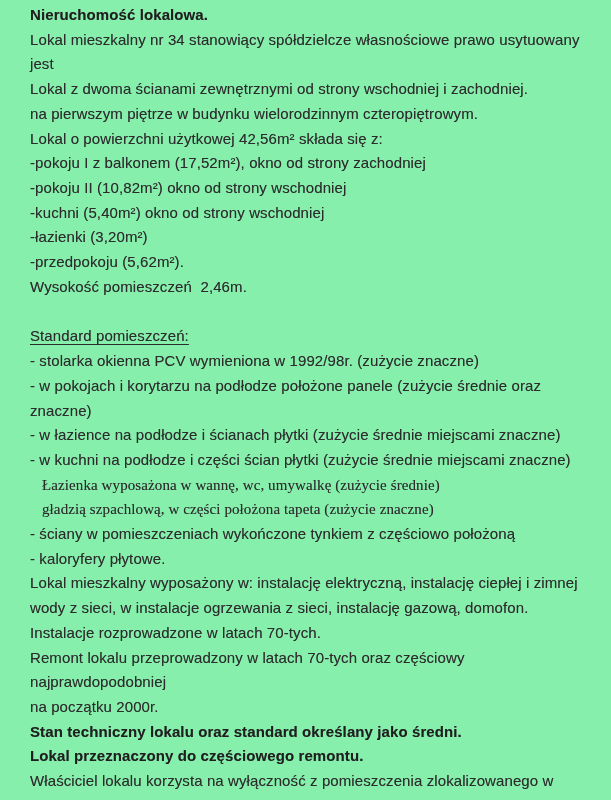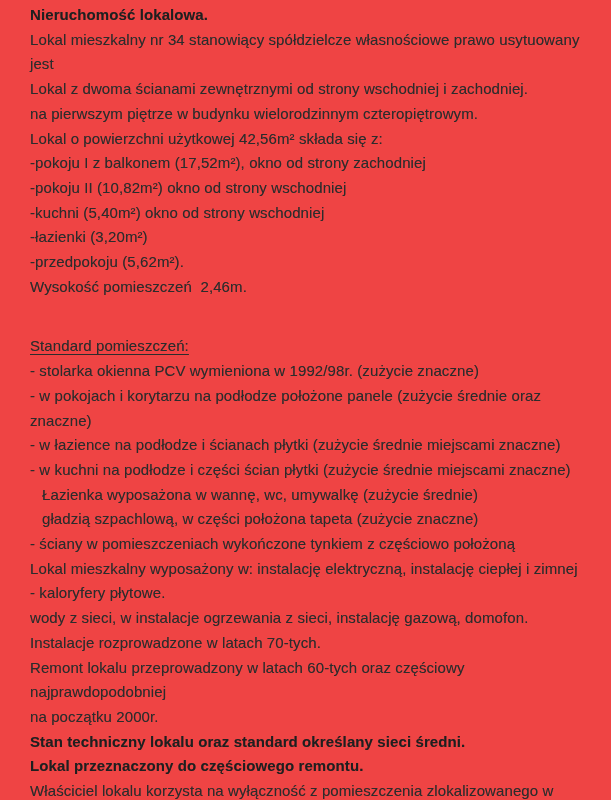--- a/index.html
+++ b/index.html
@@ -10,21 +10,21 @@
     width: 611px;
     height: 800px;
     overflow: hidden;
     background: #ffffff;
   }
   .page {
     position: relative;
     width: 611px;
     height: 800px;
     box-sizing: border-box;
-    background: #ef4444;
+    background: #86efac;
     padding: 3px 18px 0 30px;
     font-family: "Liberation Sans", "DejaVu Sans", sans-serif;
     font-size: 15px;
     line-height: 24.7px;
     color: #2c2c2c;
   }
   .line {
     margin: 0;
     white-space: pre-wrap;       
     letter-spacing: 0.1px;
@@ -33,23 +33,24 @@
   .line.bold {
     font-weight: bold;
     color: #1f1f1f;
   }
   .line.underline {
     text-decoration: underline;
     text-underline-offset: 3px;
   }
   .line.indent {
     padding-left: 12px;
+    font-family: Liberation Serif, serif;
   }
   .line.gap {
-    margin-top: 35px;            
+    margin-top: 25px;            
   }
 </style>
 </head>
 <body>
 
 <div class="page">
   <div id="document-body">
       <p class="line bold">Nieruchomość lokalowa.</p>
       <p class="line">Lokal mieszkalny nr 34 stanowiący spółdzielcze własnościowe prawo usytuowany jest</p>
       <p class="line">Lokal z dwoma ścianami zewnętrznymi od strony wschodniej i zachodniej.</p>
@@ -62,23 +63,23 @@
       <p class="line">-przedpokoju (5,62m²).</p>
       <p class="line">Wysokość pomieszczeń  2,46m.</p>
       <p class="line underline gap">Standard pomieszczeń:</p>
       <p class="line">- stolarka okienna PCV wymieniona w 1992/98r. (zużycie znaczne)</p>
       <p class="line">- w pokojach i korytarzu na podłodze położone panele (zużycie średnie oraz znaczne)</p>
       <p class="line">- w łazience na podłodze i ścianach płytki (zużycie średnie miejscami znaczne)</p>
       <p class="line">- w kuchni na podłodze i części ścian płytki (zużycie średnie miejscami znaczne)</p>
       <p class="line indent">Łazienka wyposażona w wannę, wc, umywalkę (zużycie średnie)</p>
       <p class="line indent">gładzią szpachlową, w części położona tapeta (zużycie znaczne)</p>
       <p class="line">- ściany w pomieszczeniach wykończone tynkiem z częściowo położoną</p>
+      <p class="line">- kaloryfery płytowe.</p>
       <p class="line">Lokal mieszkalny wyposażony w: instalację elektryczną, instalację ciepłej i zimnej</p>
-      <p class="line">- kaloryfery płytowe.</p>
       <p class="line">wody z sieci, w instalacje ogrzewania z sieci, instalację gazową, domofon.</p>
       <p class="line">Instalacje rozprowadzone w latach 70-tych.</p>
-      <p class="line">Remont lokalu przeprowadzony w latach 60-tych oraz częściowy najprawdopodobniej</p>
+      <p class="line">Remont lokalu przeprowadzony w latach 70-tych oraz częściowy najprawdopodobniej</p>
       <p class="line">na początku 2000r.</p>
-      <p class="line bold">Stan techniczny lokalu oraz standard określany sieci średni.</p>
+      <p class="line bold">Stan techniczny lokalu oraz standard określany jako średni.</p>
       <p class="line bold">Lokal przeznaczony do częściowego remontu.</p>
       <p class="line">Właściciel lokalu korzysta na wyłączność z pomieszczenia zlokalizowanego w piwnicy</p>
     </div>
 </div>
 
 </body></html>

